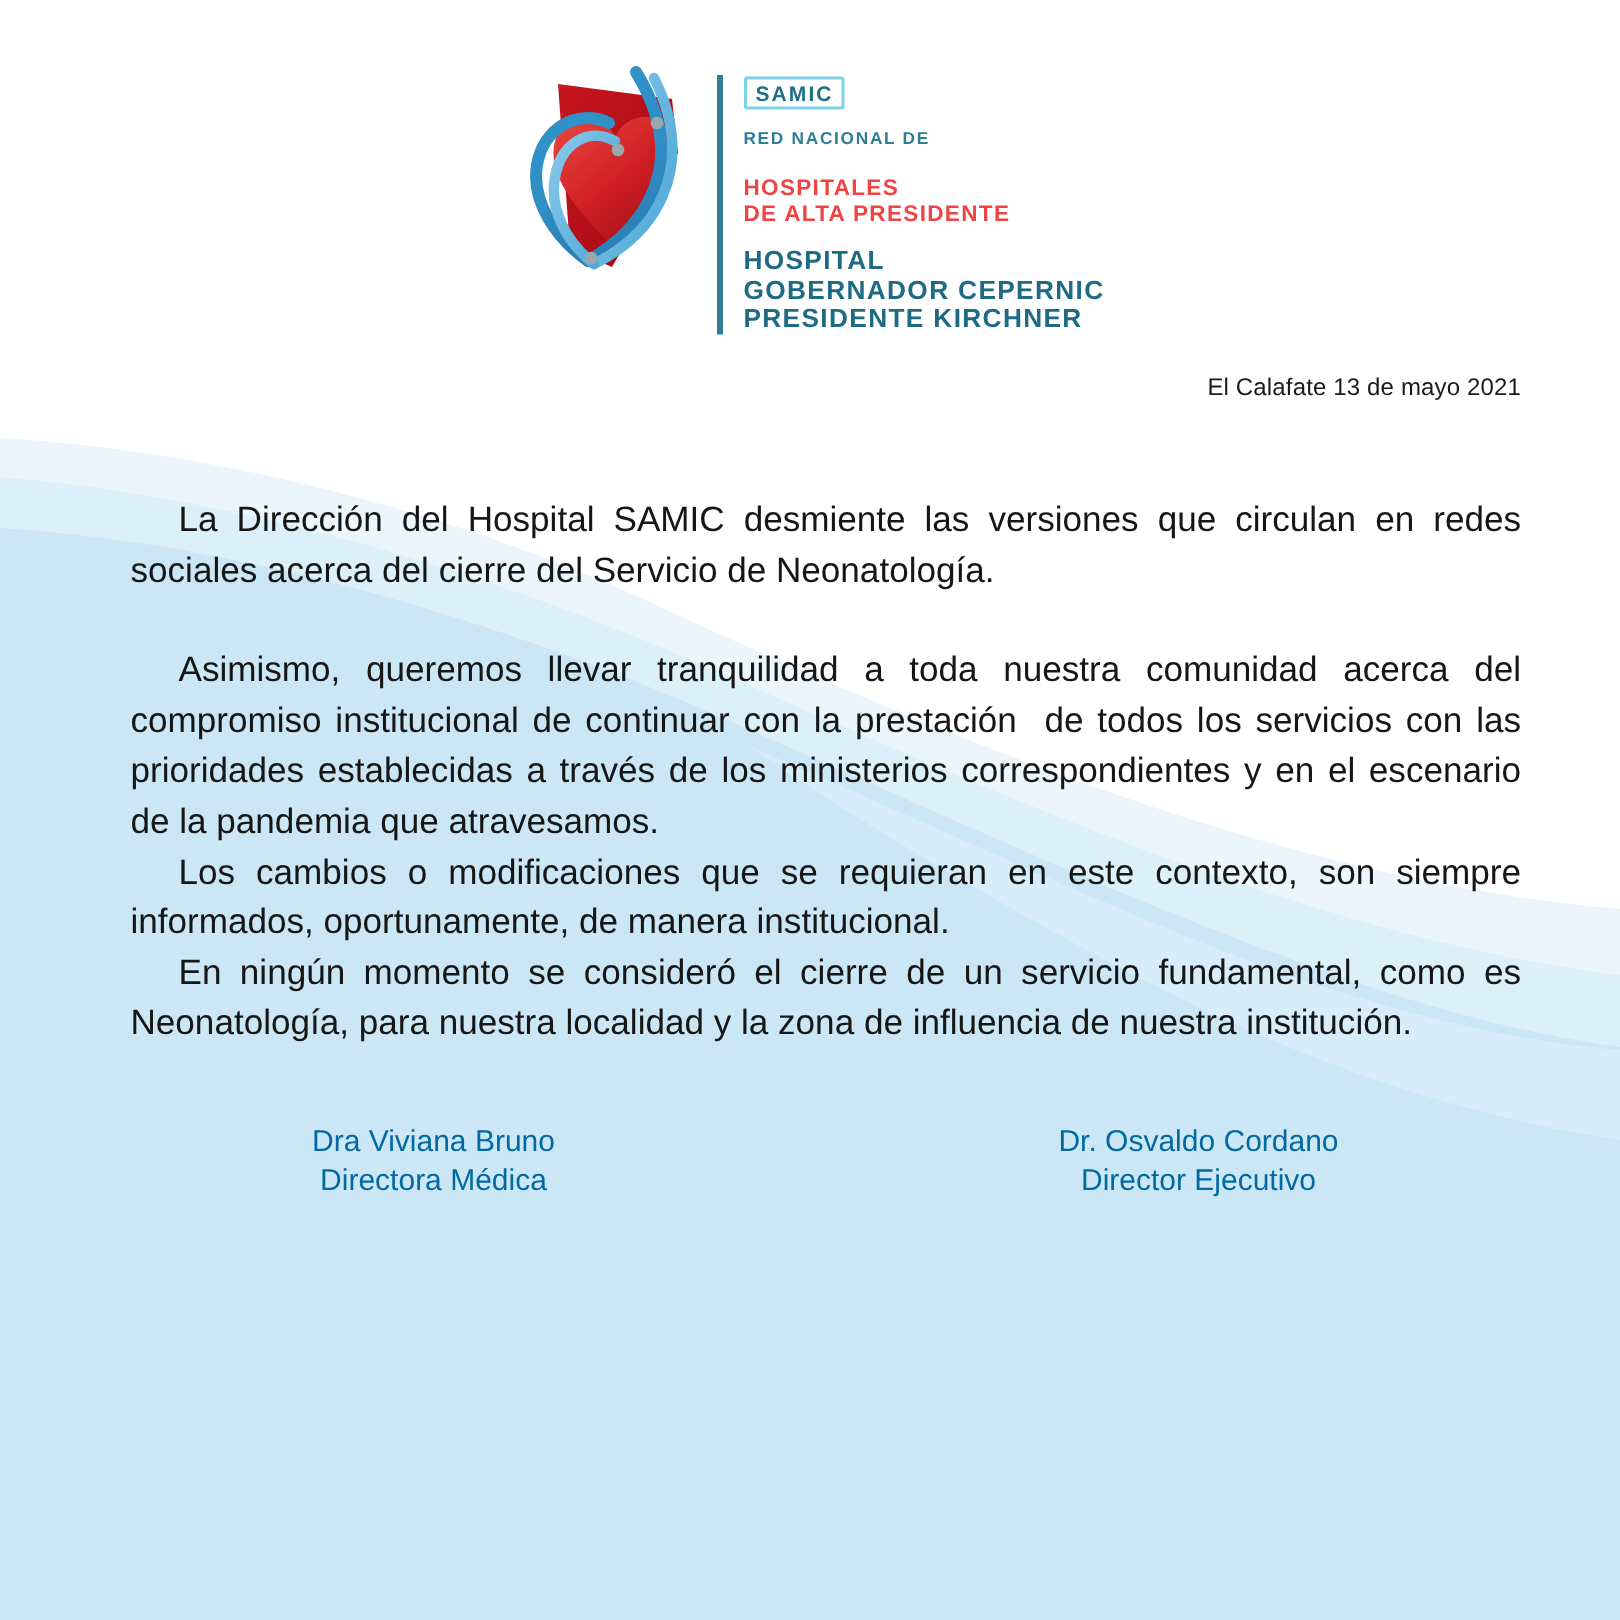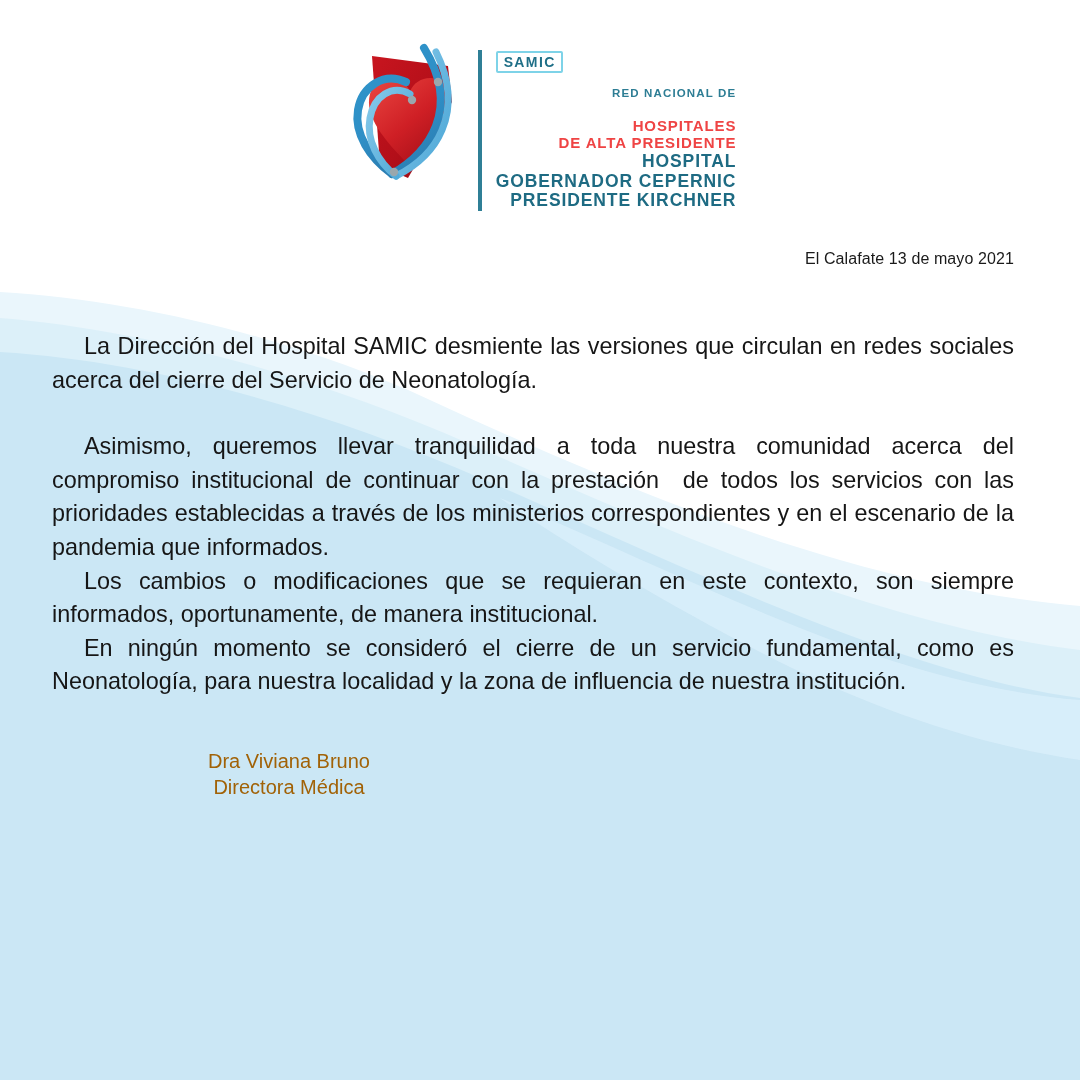--- a/index.html
+++ b/index.html
@@ -42,21 +42,20 @@
     left: 0;
     width: 1080px;
     display: flex;
     justify-content: center;
     align-items: flex-start;
   }
   .logo-inner {
     display: flex;
     align-items: flex-start;
     gap: 0px;
-    text-align: right;
   }
   .logo-mark {
     width: 128px;
     height: 148px;
     flex: 0 0 auto;
   }
   .logo-text-wrap {
     display: flex;
     align-items: stretch;
     margin-left: 6px;
@@ -103,21 +102,21 @@
     letter-spacing: 0.9px;
     line-height: 1.12;
   }
   .l-dark {
     color: #1e6b83;
     font-size: 17.5px;
     font-weight: bold;
     letter-spacing: 0.9px;
     line-height: 1.12;
   }
-  .l-dark.first { margin-top: 0; }
+  .l-dark.first { margin-top: 12px; }
 
   
   .date-line {
     position: absolute;
     top: 250px;
     right: 66px;
     font-size: 16px;
     color: #1a1a1a;
     letter-spacing: 0.1px;
     white-space: nowrap;
@@ -136,35 +135,35 @@
     text-justify: inter-word;
   }
   .body-text p {
     margin: 0;
     white-space: pre-wrap;
   }
   .body-text p.indent { text-indent: 32px; }
   .body-text p.gap-before { margin-top: 33px; }
 
   
-  .body-text p { text-align-last: left; }
+  .body-text p { text-align-last: left; margin-left: 35px; }
 
   
   .signatures {
     position: absolute;
     top: 748px;
     left: 52px;
     width: 962px;
     display: flex;
   }
   .sig {
     text-align: center;
     font-size: 20px;
     line-height: 26px;
-    color: #a16207;
+    color: #0369a1;
   }
   .sig-left  { width: 430px; margin-left: 22px; }
   .sig-right { width: 430px; margin-left: 80px; }
   .sig-name { display: block; }
   .sig-role { display: block; }
 </style>
 </head>
 <body>
 
 <svg id="bg-waves" viewBox="0 0 1080 1080" preserveAspectRatio="none" aria-hidden="true">
@@ -246,25 +245,29 @@
         </div>
       </div>
 
     </div>
   </div>
 
   <div class="date-line">El Calafate 13 de mayo 2021</div>
 
   <div class="body-text">
     <p class="indent">La Dirección del Hospital SAMIC desmiente las versiones que circulan en redes sociales acerca del cierre del Servicio de Neonatología.</p>
-    <p class="indent gap-before">Asimismo, queremos llevar tranquilidad a toda nuestra comunidad acerca del compromiso institucional de continuar con la prestación  de todos los servicios con las prioridades establecidas a través de los ministerios correspondientes y en el escenario de la pandemia que informados.</p>
+    <p class="indent gap-before">Asimismo, queremos llevar tranquilidad a toda nuestra comunidad acerca del compromiso institucional de continuar con la prestación  de todos los servicios con las prioridades establecidas a través de los ministerios correspondientes y en el escenario de la pandemia que atravesamos.</p>
     <p class="indent">Los cambios o modificaciones que se requieran en este contexto, son siempre informados, oportunamente, de manera institucional.</p>
     <p class="indent">En ningún momento se consideró el cierre de un servicio fundamental, como es Neonatología, para nuestra localidad y la zona de influencia de nuestra institución.</p>
   </div>
 
   <div class="signatures">
     <div class="sig sig-left">
       <span class="sig-name">Dra Viviana Bruno</span>
       <span class="sig-role">Directora Médica</span>
     </div>
+    <div class="sig sig-right">
+      <span class="sig-name">Dr. Osvaldo Cordano</span>
+      <span class="sig-role">Director Ejecutivo</span>
+    </div>
   </div>
 
 </div>
 
 </body></html>

